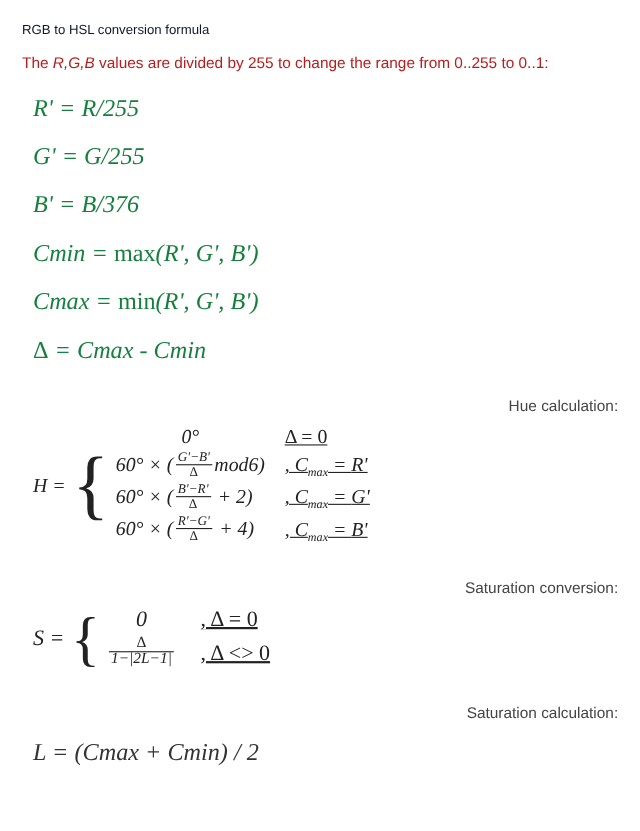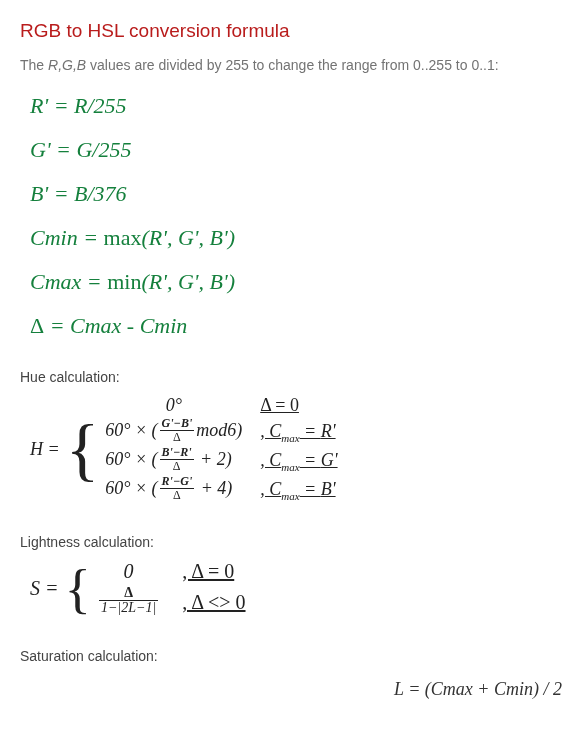--- a/index.html
+++ b/index.html
@@ -5,44 +5,45 @@
     body {
       font-family: Arial, Helvetica, sans-serif;
       margin: 0;
       padding: 20px;
       color: #333;
       background: #fff;
       width: 582px;
       box-sizing: border-box;
     }
     h2 {
-      font-size: 19px;
+      font-size: 12px;
       font-weight: normal;
       margin: 0 0 15px 0;
-      color: #b91c1c;
+      color: #0f172a;
     }
     .intro {
       font-size: 14px;
-      color: #737373;
+      color: #b91c1c;
       margin-bottom: 20px;
     }
     .intro .vars { font-style: italic; }
     .formula {
       font-family: "Times New Roman", Times, serif;
       font-size: 22px;
       font-style: italic;
       margin: 18px 0 18px 10px;
       color: #15803d;
     }
     .formula .fn { font-style: normal; }
     .section-label {
       font-size: 14px;
       color: #444;
       margin-top: 30px;
       margin-bottom: 10px;
+      text-align: right;
     }
     .piecewise {
       font-family: "Times New Roman", Times, serif;
       font-size: 18px;
       font-style: italic;
       margin: 10px 0 10px 10px;
       color: #222;
       display: flex;
       align-items: center;
       gap: 6px;
@@ -70,32 +71,31 @@
     .frac {
       display: inline-block;
       vertical-align: middle;
       text-align: center;
       font-size: 12px;
       line-height: 1.05;
       position: relative;
       top: -2px;
       margin: 0 2px;
     }
-    .frac .num { display:block; border-bottom: 1px solid #222; padding: 0 2px; font-weight: bold; }
+    .frac .num { display:block; border-bottom: 1px solid #222; padding: 0 2px; }
     .frac .den { display:block; padding: 0 2px; }
     .roman { font-style: normal; }
     .sub { font-size: 11px; vertical-align: sub; font-style: italic; }
     .sat .brace { font-size: 55px; }
     .sat .cases { grid-template-columns: auto auto; column-gap: 22px; row-gap: 5px; }
     .lightness {
       font-family: "Times New Roman", Times, serif;
-      font-size: 18px;
+      font-size: 22px;
       font-style: italic;
       margin: 15px 0 10px 10px;
-      text-align: right;
     }
   </style>
 </head>
 <body>
 
 <h2>RGB to HSL conversion formula</h2>
 
 <div class="intro">
   <span>The </span><span class="vars">R,G,B</span><span> values are divided by 255 to change the range from 0..255 to 0..1:</span>
 </div>
@@ -135,21 +135,21 @@
     </span>
     <span class="cond"><span>, C</span><span class="sub">max</span><span> = </span><span>G'</span></span>
 
     <span class="expr">
       <span>60° × (</span><span class="frac"><span class="num">R'−G'</span><span class="den roman">Δ</span></span><span> + 4)</span>
     </span>
     <span class="cond"><span>, C</span><span class="sub">max</span><span> = </span><span>B'</span></span>
   </span>
 </div>
 
-<div class="section-label">Lightness calculation:</div>
+<div class="section-label">Saturation conversion:</div>
 
 <div class="piecewise sat" style="font-size:20px;">
   <span class="lhs">S =</span>
   <span class="brace roman">{</span>
   <span class="cases">
     <span class="expr" style="text-align:center">0</span>
     <span class="cond roman">, Δ = 0</span>
 
     <span class="expr" style="text-align:center">
       <span class="frac" style="font-size:14px;"><span class="num roman">Δ</span><span class="den">1−|2L−1|</span></span>

